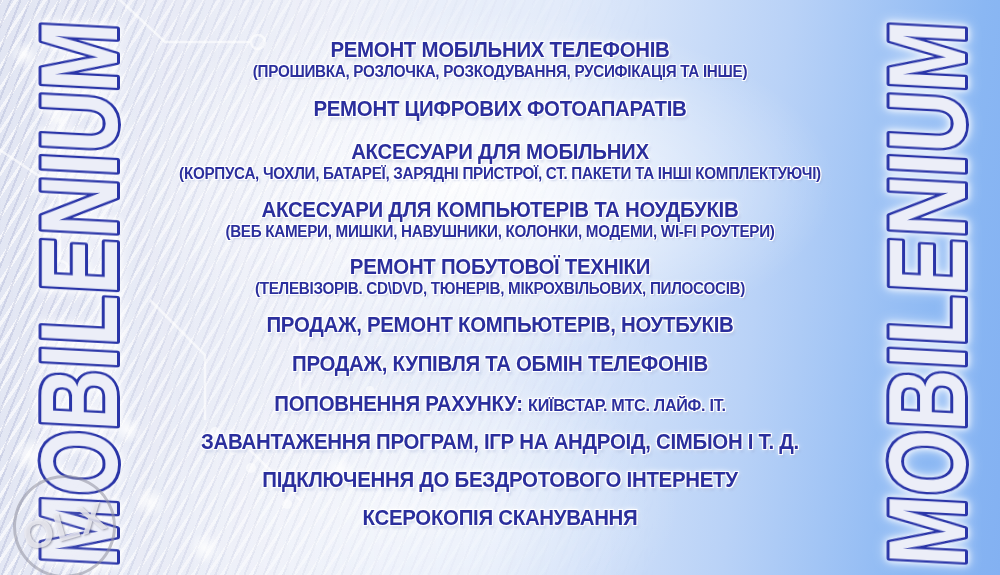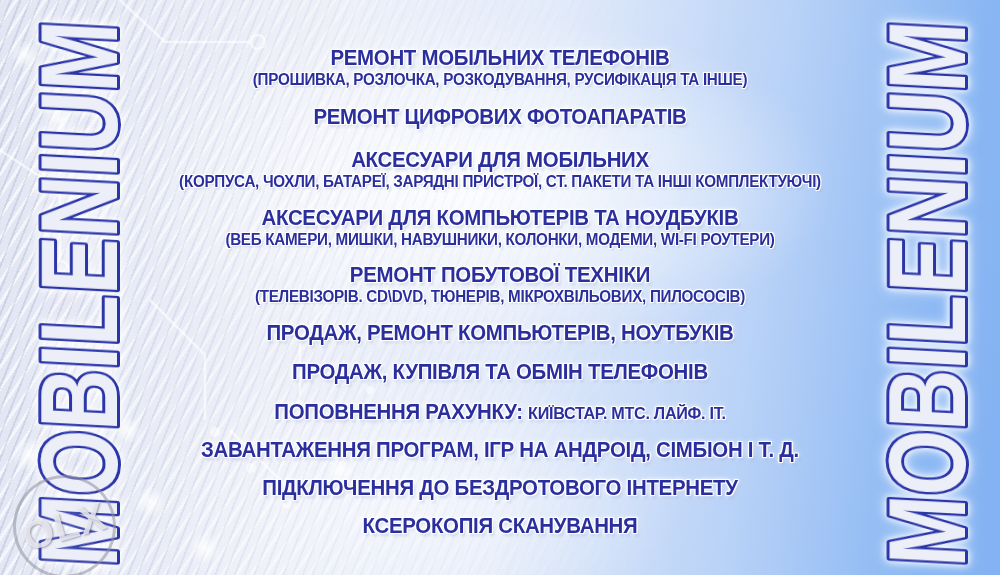--- a/index.html
+++ b/index.html
@@ -21,21 +21,21 @@
     mask-image:linear-gradient(90deg,rgba(0,0,0,.95) 0%,rgba(0,0,0,.5) 35%,rgba(0,0,0,.22) 60%,transparent 100%);
   }
   .circuit{position:absolute;left:0;top:0;}
   .logo{position:absolute;top:0;height:575px;width:140px;}
   .logo text{
     font-family:"Liberation Sans",sans-serif;font-weight:bold;
     filter:drop-shadow(0 0 3px rgba(255,255,255,.95)) drop-shadow(0 0 6px rgba(255,255,255,.7));
   }
   .logo-left{left:5px;}
   .logo-right{left:853px;}
-  .content{position:absolute;left:135px;width:730px;top:12px;height:440px;text-decoration:underline;}
+  .content{position:absolute;left:135px;width:730px;top:4px;height:440px;text-decoration:underline;}
   .line-block{
     position:absolute;left:0;right:0;text-align:center;white-space:nowrap;
     transform:scaleX(.95);color:#2b2f9d;
   }
   .main{
     font-size:21.5px;line-height:26px;font-weight:bold;letter-spacing:-.3px;
     text-shadow:-1px -1px 0 #fff,1px -1px 0 #fff,-1px 1px 0 #fff,1px 1px 0 #fff,
                 0 0 4px #fff,0 0 7px rgba(255,255,255,.9),2px 3px 3px rgba(110,130,190,.35);
   }
   .sub{

